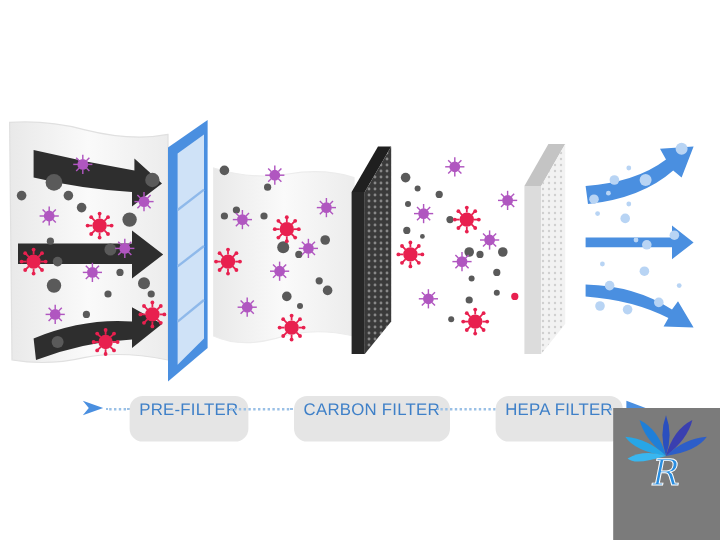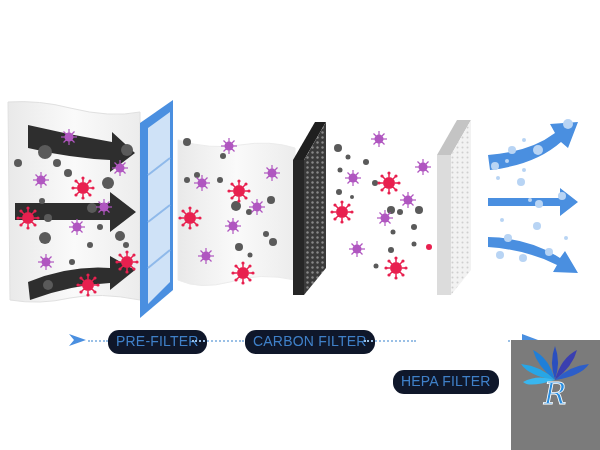--- a/index.html
+++ b/index.html
@@ -1,19 +1,19 @@
 <!DOCTYPE html>
 <html><head>
 <meta charset="utf-8">
 <style>
   html,body{margin:0;padding:0;background:#fff;}
   body{width:600px;height:450px;position:relative;overflow:hidden;font-family:"Liberation Sans",sans-serif;}
   #scene{position:absolute;left:0;top:0;width:600px;height:450px;}
-  .label{position:absolute;top:330px;height:24px;line-height:22px;padding:0 8px;border-radius:11px;
-    background:#0f172a;color:#3f80c8;font-size:14px;letter-spacing:0.2px;white-space:nowrap;}
+  .label{position:absolute;top:330px;height:38px;line-height:22px;padding:0 8px;border-radius:11px;
+    background:#e5e5e5;color:#3f80c8;font-size:14px;letter-spacing:0.2px;white-space:nowrap;}
   .dots{position:absolute;top:340px;height:0;border-top:2px dotted #9ac0e6;}
   #logo{position:absolute;left:511px;top:340px;width:89px;height:110px;background:#7b7b7b;}
   #logo-text{position:absolute;left:4px;right:4px;bottom:8px;color:#3aa0e0;font-family:"DejaVu Serif",serif;
     font-size:10px;font-style:italic;text-align:center;direction:rtl;}
 </style>
 </head>
 <body>
 
 <svg id="scene" viewBox="0 0 600 450" xmlns="http://www.w3.org/2000/svg">
   <defs>
@@ -204,21 +204,21 @@
 
   <path d="M69,334 L86,340 L69,346 L74,340 Z" fill="#4a8fe0"></path>
   <path d="M522,334 L538,340 L522,346 Z" fill="#4a8fe0"></path>
 </svg>
 
 <div class="dots" style="left:88px;width:20px;"></div>
 <div class="label" style="left:108px;">PRE-FILTER</div>
 <div class="dots" style="left:192px;width:52px;"></div>
 <div class="label" style="left:245px;">CARBON FILTER</div>
 <div class="dots" style="left:364px;width:52px;"></div>
-<div class="label" style="left:393px;margin-top:40px;">HEPA FILTER</div>
+<div class="label" style="left:413px;">HEPA FILTER</div>
 <div class="dots" style="left:508px;width:14px;"></div>
 
 <div id="logo">
   <svg width="89" height="80" viewBox="0 0 89 80">
     <g transform="translate(44,40)">
       <path d="M0,0 Q-6,-18 0,-34 Q6,-18 0,0Z" fill="#2a4fbf"></path>
       <path d="M0,0 Q-18,-14 -22,-30 Q-6,-22 0,0Z" fill="#1f7fd8"></path>
       <path d="M0,0 Q18,-14 22,-30 Q6,-22 0,0Z" fill="#3a3fb0"></path>
       <path d="M0,0 Q-26,-4 -34,-16 Q-14,-14 0,0Z" fill="#27a6e6"></path>
       <path d="M0,0 Q26,-4 34,-16 Q14,-14 0,0Z" fill="#2d5ec8"></path>

